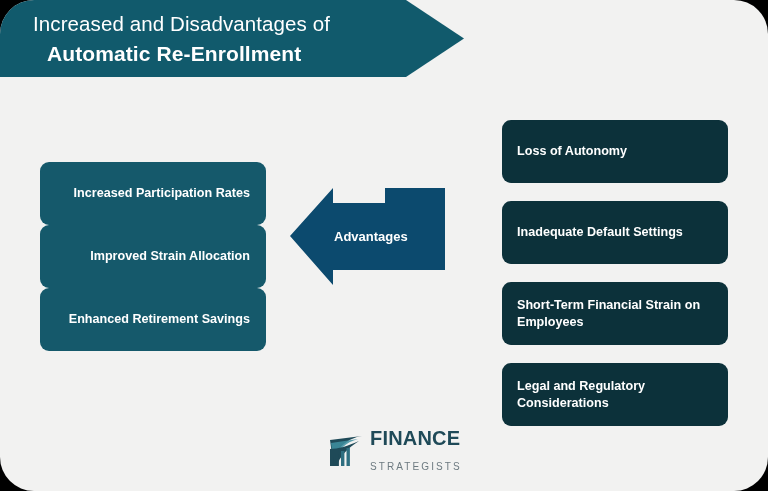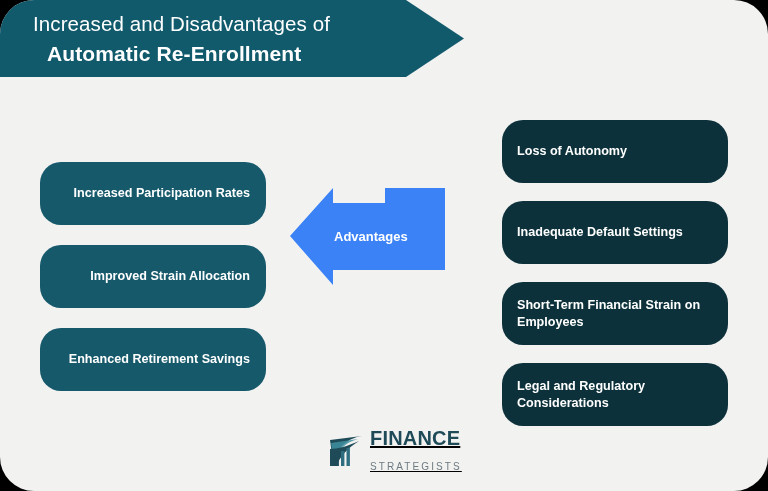--- a/index.html
+++ b/index.html
@@ -55,33 +55,32 @@
   
   .col {
     position: absolute;
     display: flex;
     flex-direction: column;
   }
   #advantages-column {
     left: 40px;
     top: 162px;
     width: 226px;
-    gap: 20px;
   }
   #disadvantages-column {
     left: 502px;
     top: 120px;
     width: 226px;
     gap: 18px;
   }
 
   .item-box {
     box-sizing: border-box;
     height: 63px;
-    border-radius: 21px;
+    border-radius: 9px;
     display: flex;
     align-items: center;
     color: #ffffff;
     font-weight: bold;
     font-size: 12.6px;
     line-height: 17px;
   }
   #advantages-column .item-box {
     background: #15596b;
     justify-content: flex-end;
@@ -110,21 +109,21 @@
     color: #ffffff;
     font-weight: bold;
     font-size: 13px;
     white-space: nowrap;
   }
   #advantages-arrow {
     left: 0;
     top: 0;
     width: 155px;
     height: 100px;
-    background: #3b82f6;
+    background: #0c4a6e;
     -webkit-clip-path: polygon(43px 0, 43px 15px, 95px 15px, 95px 0, 155px 0, 155px 82px, 43px 82px, 43px 97px, 0 48px);
     clip-path: polygon(43px 0, 43px 15px, 95px 15px, 95px 0, 155px 0, 155px 82px, 43px 82px, 43px 97px, 0 48px);
     padding-left: 44px;
     box-sizing: border-box;
     justify-content: flex-start;
   }
   #advantages-arrow .arrow-label {
     margin-top: -3px;
   }
   #disadvantages-arrow {
@@ -154,21 +153,20 @@
   }
   #brand-logo-mark {
     width: 36px;
     height: 31px;
     flex: none;
   }
   #brand-logo-text {
     display: flex;
     flex-direction: column;
     line-height: 1;
-    text-decoration: underline;
   }
   #brand-name {
     color: #1f4a58;
     font-weight: bold;
     font-size: 20px;
     letter-spacing: 0.2px;
   }
   #brand-tagline {
     color: #6d7a80;
     font-size: 10px;

